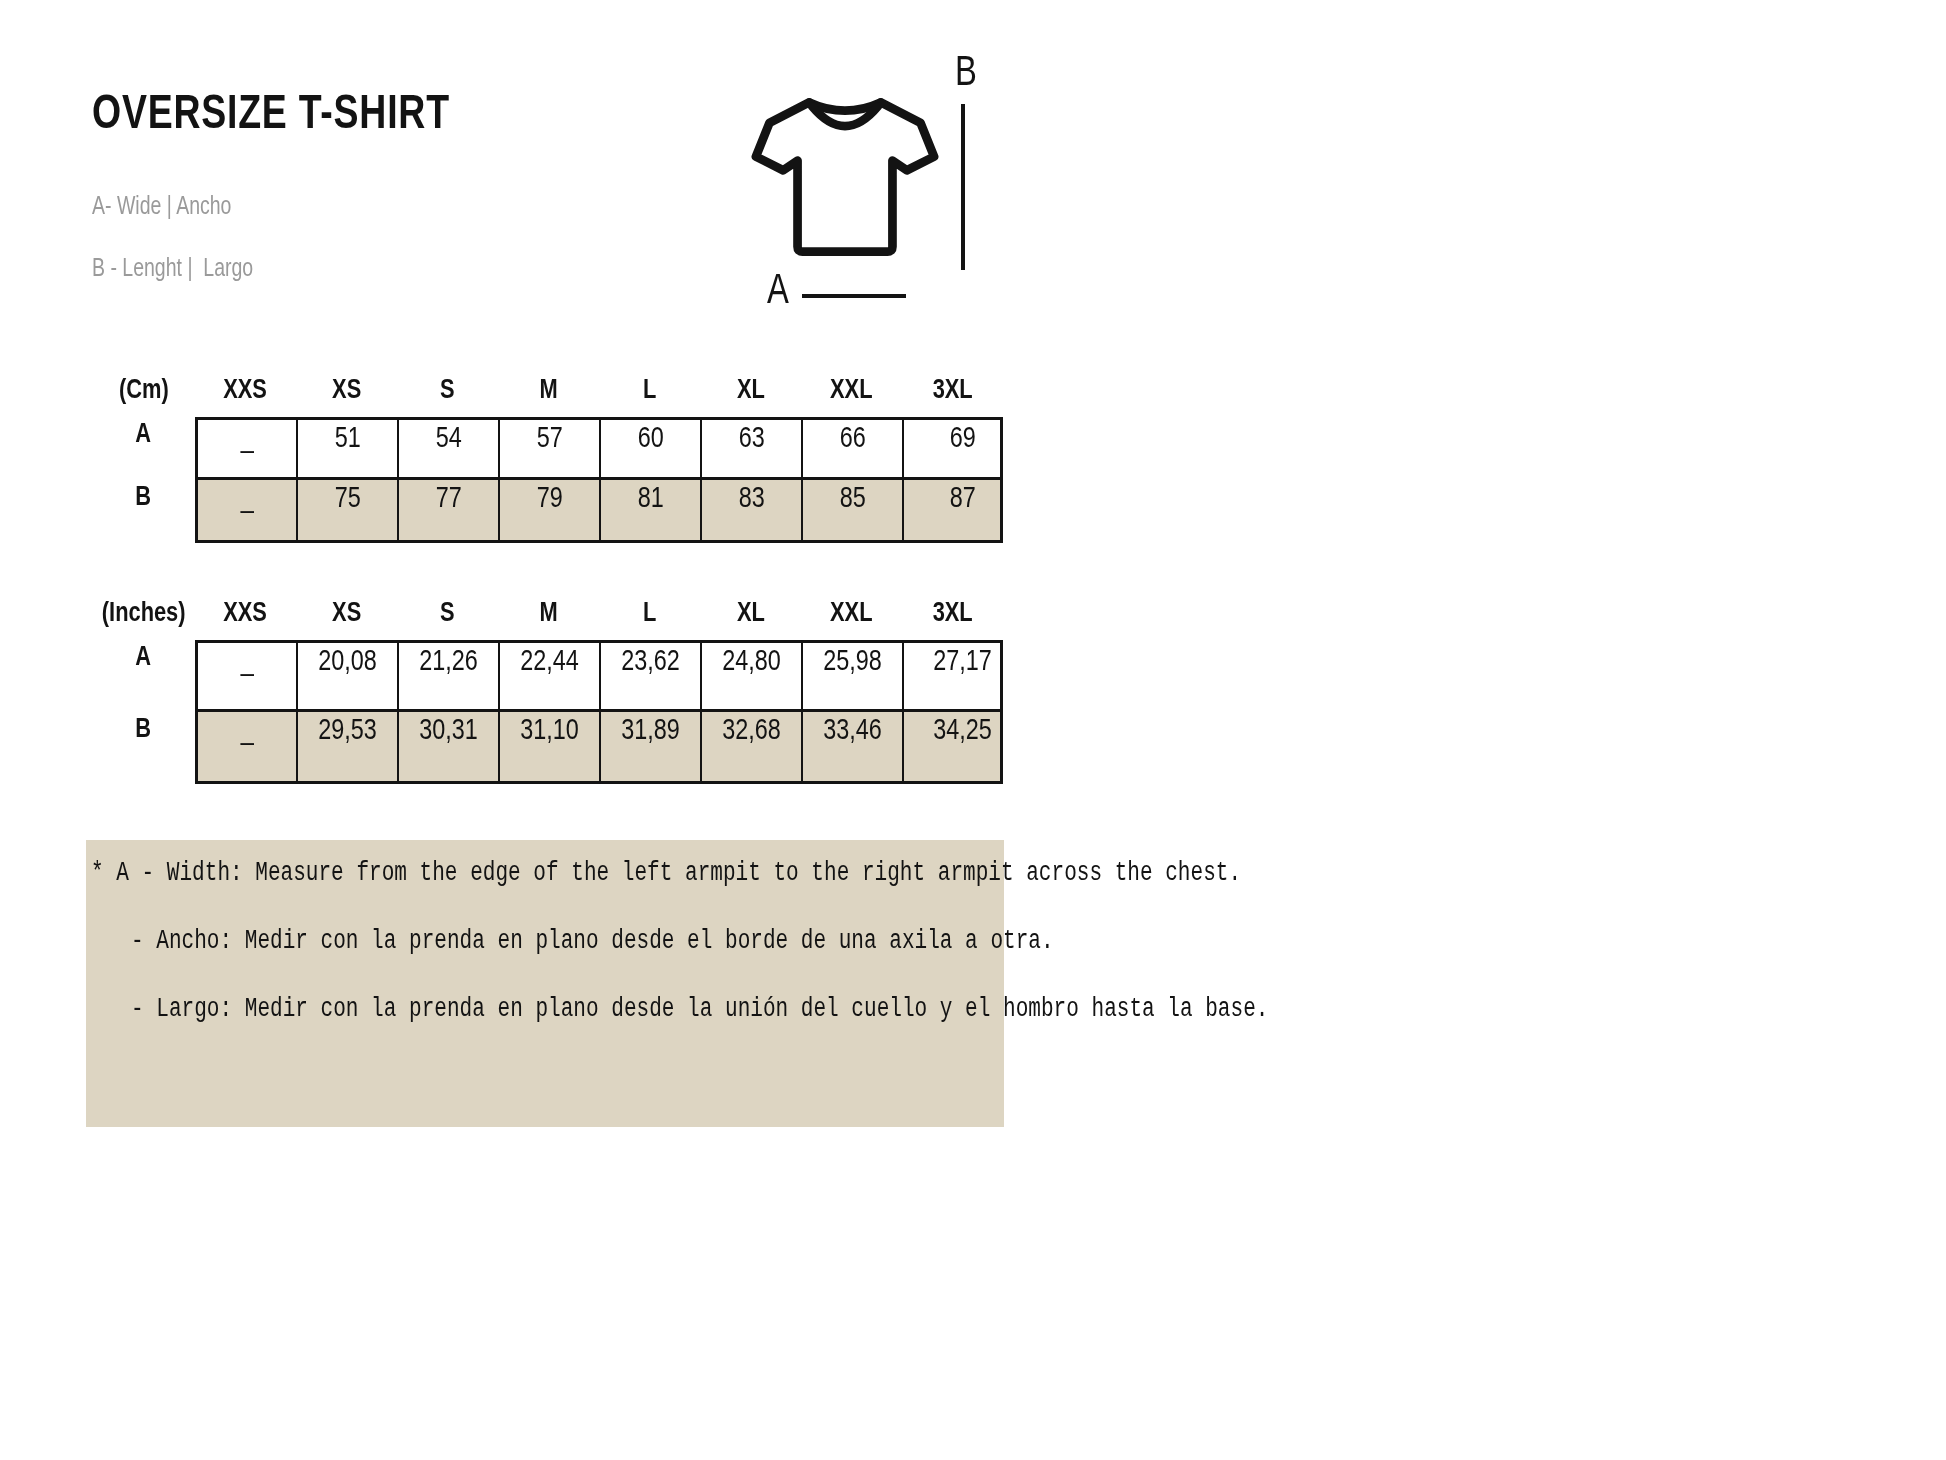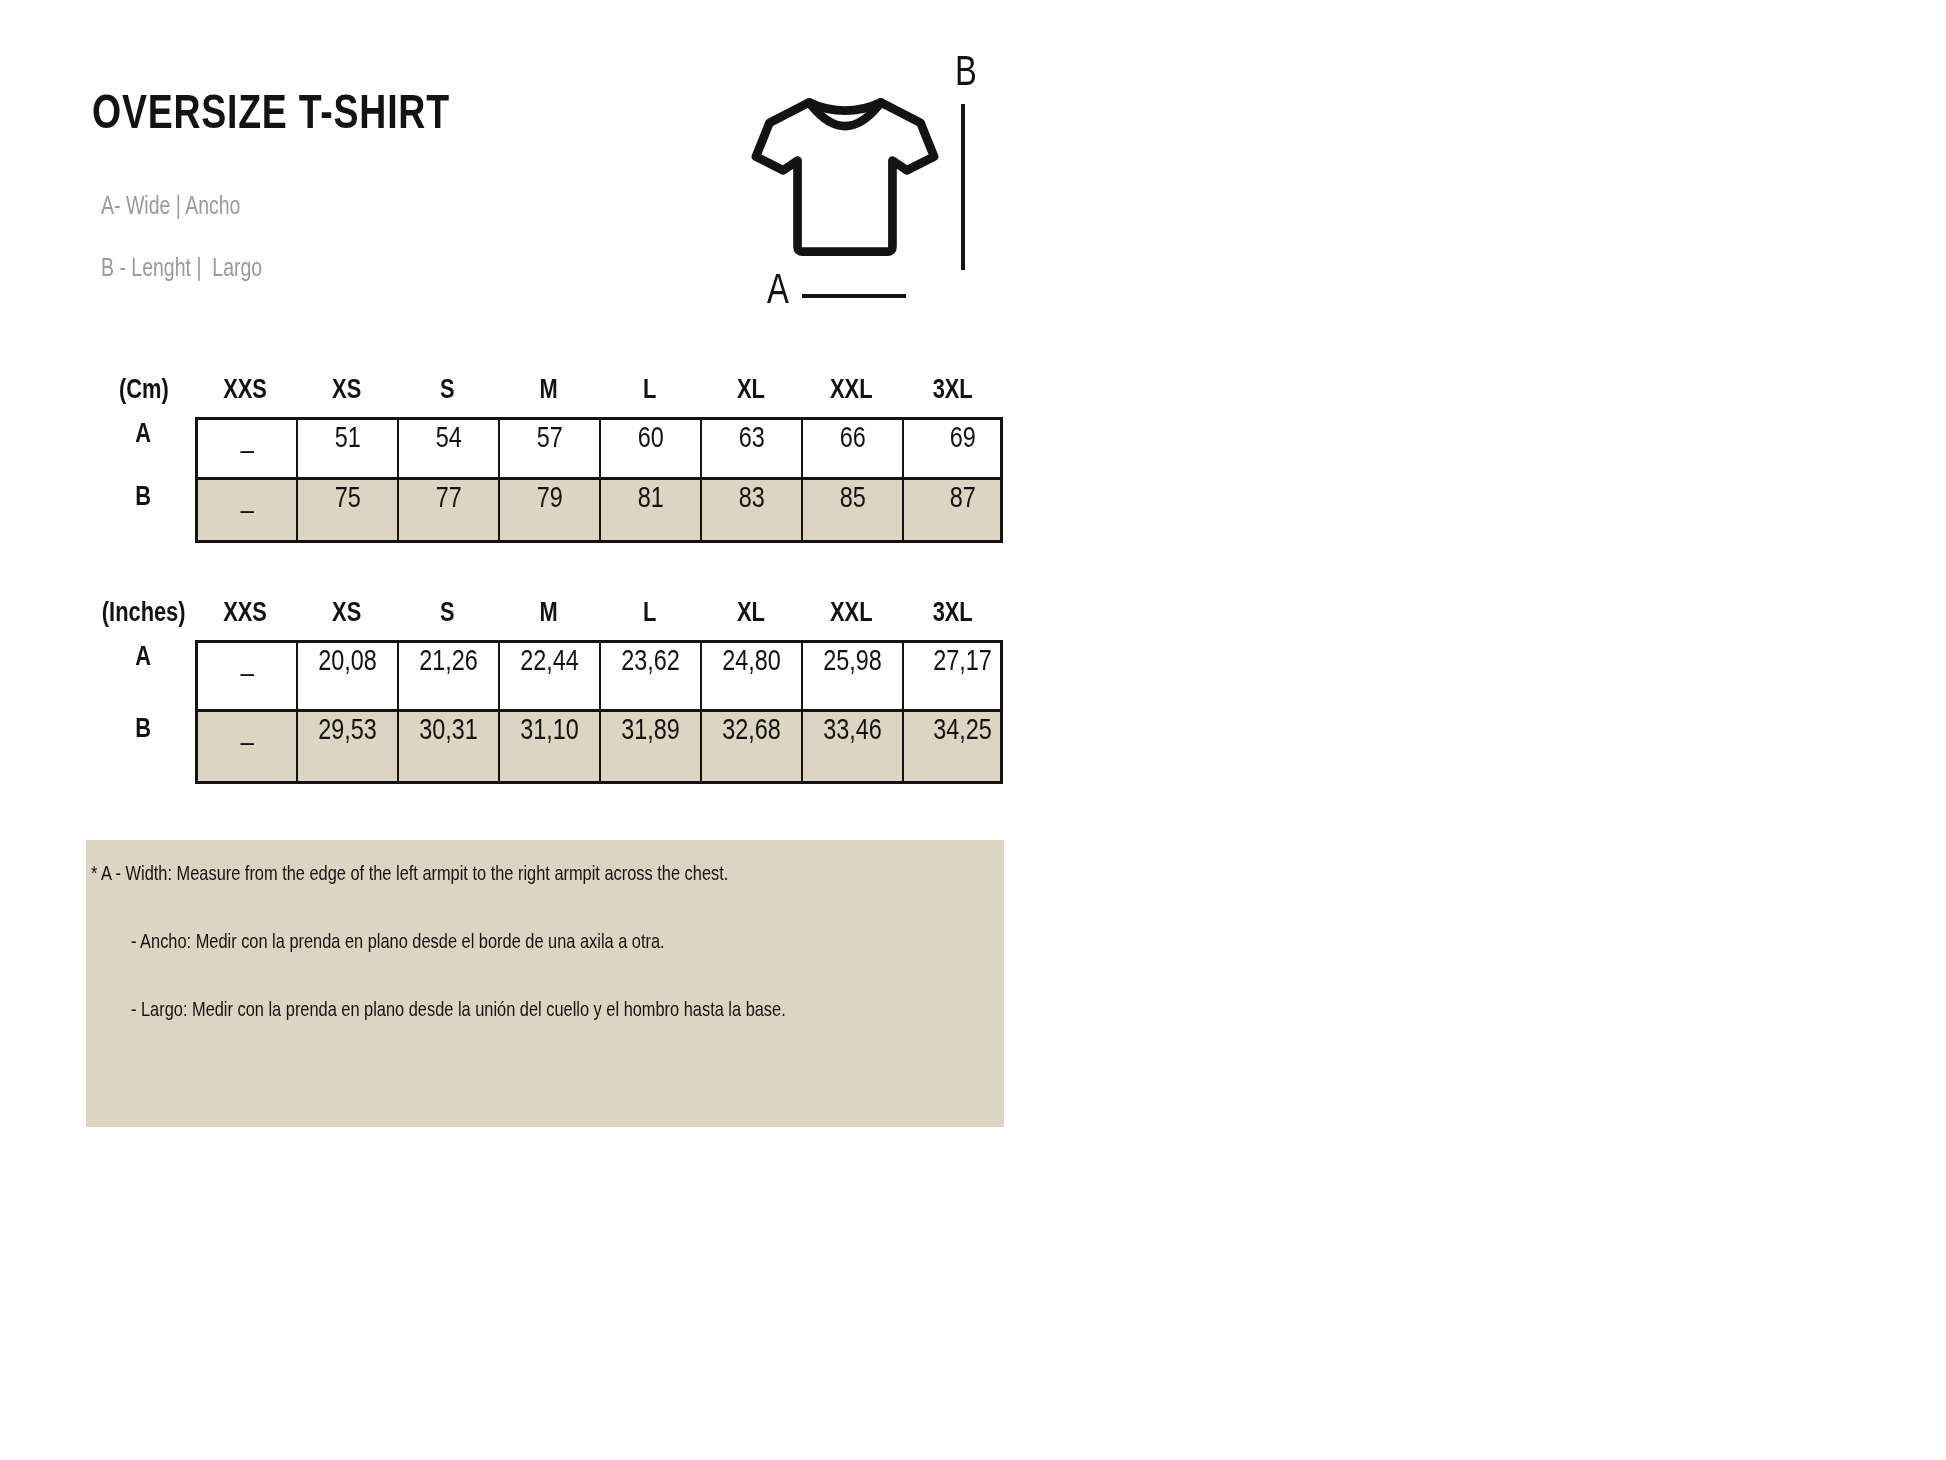--- a/index.html
+++ b/index.html
@@ -24,21 +24,21 @@
     transform-origin: 50% 50%;
     white-space: pre;
   }
   
   .page-title {
     position: absolute; left: 92px; top: 56px;
     font-size: 48px; font-weight: 700; letter-spacing: 1px; line-height: 1;
   }
   .legend-line {
     position: absolute; left: 92px;
-    font-size: 25px; color: #9a9a9a; line-height: 30px; margin-left: 9px;
+    font-size: 25px; color: #9a9a9a; line-height: 30px;
   }
   .legend-a { top: 190px; }
   .legend-b { top: 252px; }
 
   
   .shirt-wrap { position: absolute; left: 746px; top: 86px; width: 198px; height: 184px; }
   .dim-label {
     position: absolute; width: 44px; text-align: center;
     font-size: 42px; font-weight: 500; line-height: 1;
   }
@@ -69,22 +69,23 @@
 
   
   .notes-box {
     position: absolute; left: 86px; top: 840px;
     width: 918px; height: 287px;
     background: #ddd5c2;
     box-sizing: border-box;
     padding: 16px 8px 0 5px;
   }
   .note-line {
-    font-size: 21px; line-height: 34px; margin-bottom: 34px;
+    font-size: 27px; line-height: 34px; margin-bottom: 34px;
     white-space: nowrap;
+    font-family: Liberation Mono, monospace;
   }
   .note-line.indent { padding-left: 40px; }
 </style>
 </head>
 <body>
 
 <div class="canvas">
 
   <h1 class="page-title"><span class="cond">OVERSIZE T-SHIRT</span></h1>
 

